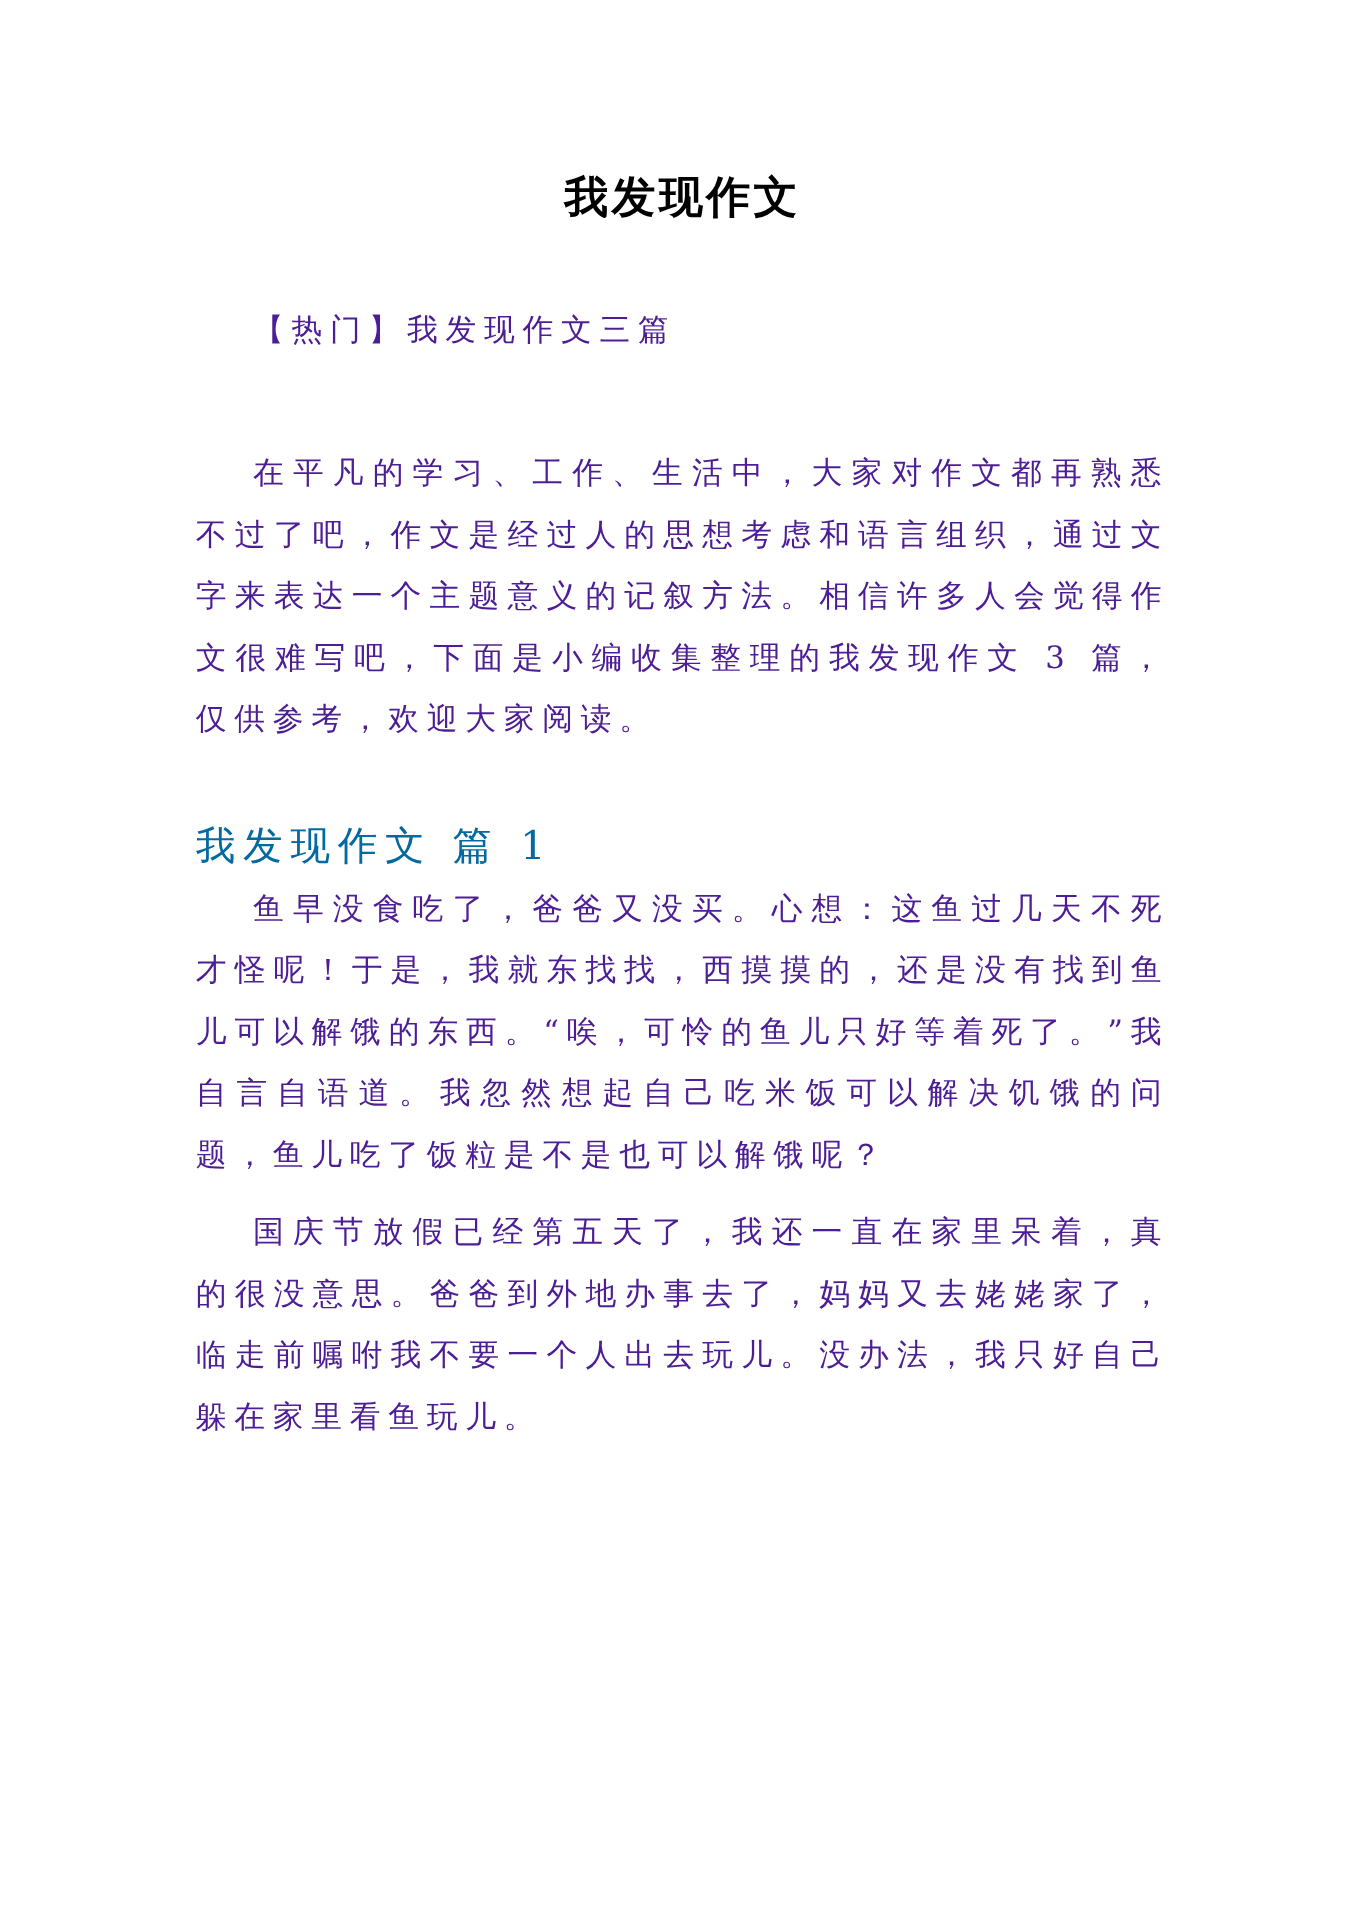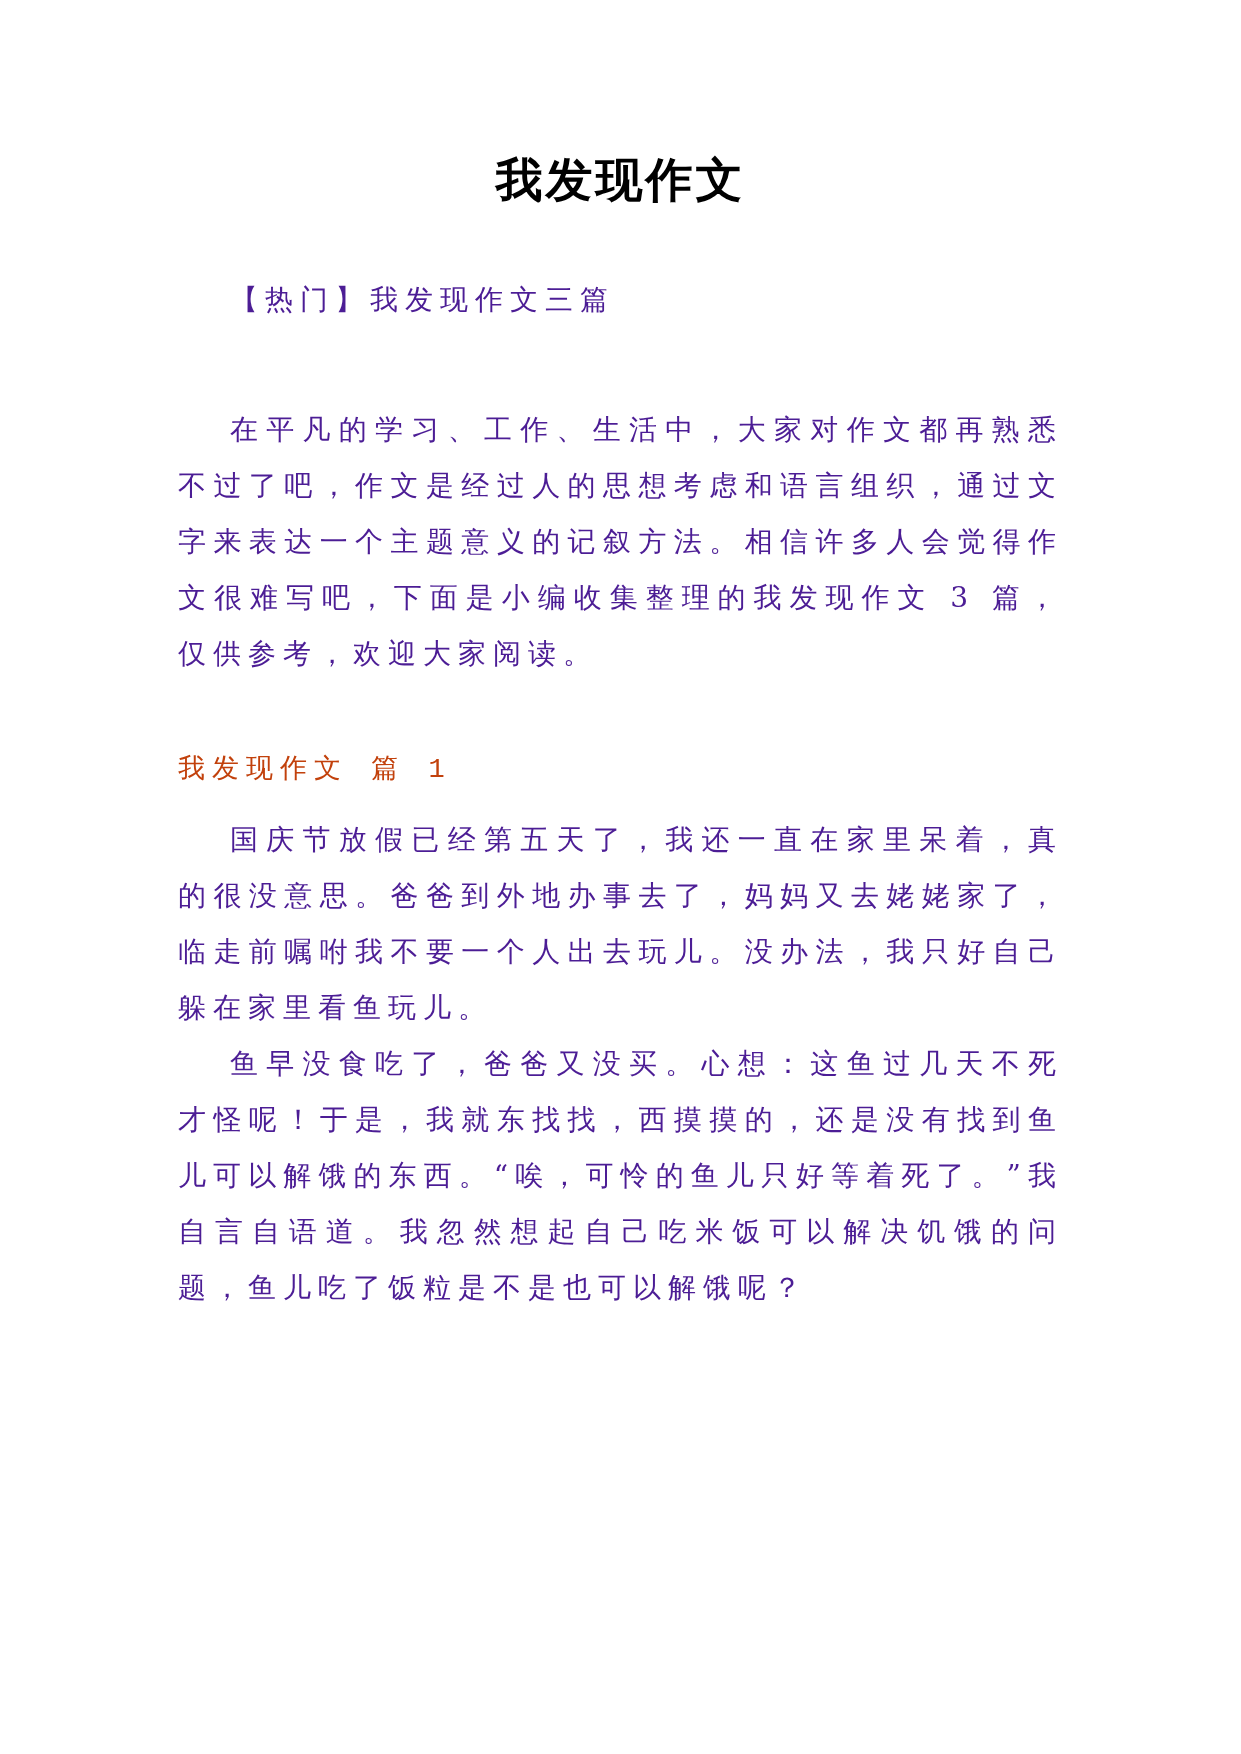--- a/index.html
+++ b/index.html
@@ -14,21 +14,21 @@
     margin: 0 auto;
     background: #ffffff;
     box-sizing: border-box;
     padding: 0 178px;
     overflow: hidden;
     color: #1f1f1f;
     font-family: "DejaVu Serif", "Liberation Serif", serif;
   }
   .doc-title {
     margin: 147px 0 0 0;
-    font-size: 47px;
+    font-size: 40px;
     line-height: 66px;
     font-weight: 700;
     letter-spacing: 3px;
     text-align: center;
     color: #000000;
     font-family: "DejaVu Serif", "Liberation Serif", serif;
   }
   .body-text {
     font-size: 28px;
     line-height: 56px;
@@ -40,26 +40,25 @@
     margin: 59px 0 0 0;
     text-indent: 52px;
   }
   .intro-para {
     margin: 74px 0 0 0;
     text-indent: 52px;
     text-align: justify;
   }
   .section-heading {
     margin: 60px 0 0 0;
-    font-size: 27px;
+    font-size: 36px;
     line-height: 56px;
     letter-spacing: 7px;
     font-weight: 400;
-    color: #c2410c;
-    font-family: Liberation Mono, monospace;
+    color: #0369a1;
   }
   .para {
     margin: 0;
     text-indent: 52px;
     text-align: justify;
   }
   .para.first {
     margin-top: 14px;
   }
 </style>
@@ -69,18 +68,18 @@
 <div class="page">
 
   <h1 class="doc-title">我发现作文</h1>
 
   <p class="body-text doc-subtitle">【热门】我发现作文三篇</p>
 
   <p class="body-text intro-para">在平凡的学习、工作、生活中，大家对作文都再熟悉不过了吧，作文是经过人的思想考虑和语言组织，通过文字来表达一个主题意义的记叙方法。相信许多人会觉得作文很难写吧，下面是小编收集整理的我发现作文 3 篇，仅供参考，欢迎大家阅读。</p>
 
   <h2 class="section-heading">我发现作文 篇 1</h2>
 
+  <p class="body-text para">鱼早没食吃了，爸爸又没买。心想：这鱼过几天不死才怪呢！于是，我就东找找，西摸摸的，还是没有找到鱼儿可以解饿的东西。“唉，可怜的鱼儿只好等着死了。”我自言自语道。我忽然想起自己吃米饭可以解决饥饿的问题，鱼儿吃了饭粒是不是也可以解饿呢？</p>
+
   <p class="body-text para first">国庆节放假已经第五天了，我还一直在家里呆着，真的很没意思。爸爸到外地办事去了，妈妈又去姥姥家了，临走前嘱咐我不要一个人出去玩儿。没办法，我只好自己躲在家里看鱼玩儿。</p>
-
-  <p class="body-text para">鱼早没食吃了，爸爸又没买。心想：这鱼过几天不死才怪呢！于是，我就东找找，西摸摸的，还是没有找到鱼儿可以解饿的东西。“唉，可怜的鱼儿只好等着死了。”我自言自语道。我忽然想起自己吃米饭可以解决饥饿的问题，鱼儿吃了饭粒是不是也可以解饿呢？</p>
 
 
 </div>
 
 </body></html>

